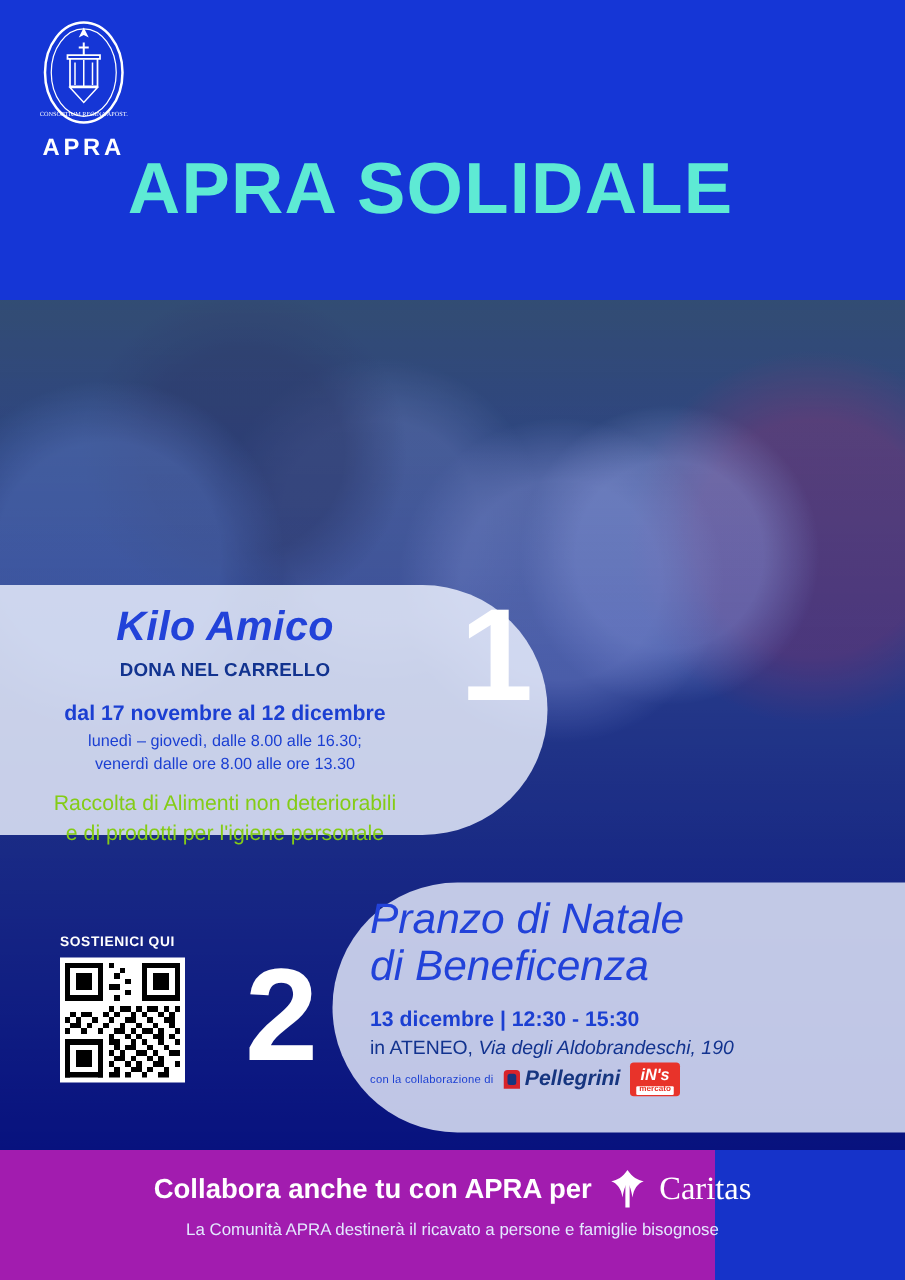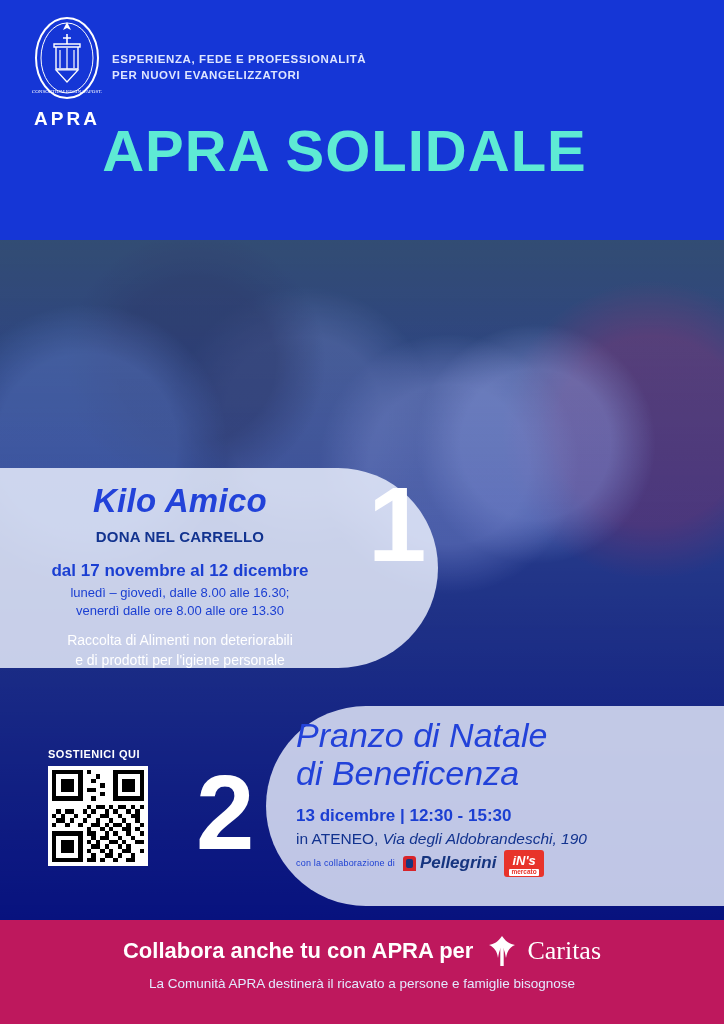--- a/index.html
+++ b/index.html
@@ -60,21 +60,21 @@
     position:absolute;left:0;top:468px;width:438px;height:200px;
     background:rgba(238,243,255,.82);
     border-radius:0 100px 100px 0;
     z-index:4;
   }
   .p1-inner{position:absolute;left:0;top:0;width:360px;text-align:center;color:#1d3fd6;}
   .p1-title{margin-top:14px;font-size:33px;font-weight:bold;font-style:italic;color:#2242d9;letter-spacing:.3px;}
   .p1-sub{margin-top:8px;font-size:15px;font-weight:bold;color:#12338f;letter-spacing:.2px;}
   .p1-dates{margin-top:16px;font-size:17px;font-weight:bold;color:#1b3fd2;}
   .p1-hours{margin-top:3px;font-size:13px;color:#1b3fd2;line-height:1.35;}
-  .p1-note{margin-top:12px;font-size:14px;color:#ffffff;line-height:1.4;}
+  .p1-note{margin-top:12px;font-size:17px;color:#84cc16;line-height:1.4;}
   .num1{
     position:absolute;left:368px;top:472px;
     font-size:105px;font-weight:bold;color:#ffffff;line-height:1;z-index:6;
   }
 
   
   .panel2{
     position:absolute;left:266px;top:706px;width:458px;height:200px;
     background:rgba(238,243,255,.80);
     border-radius:100px 0 0 100px;
@@ -99,22 +99,22 @@
   }
 
   
   .qr-block{position:absolute;left:48px;top:748px;width:110px;z-index:6;}
   .qr-label{color:#ffffff;font-size:11px;font-weight:bold;letter-spacing:.5px;margin-bottom:6px;}
   .qr{width:100px;height:100px;background:#fff;padding:4px;box-sizing:border-box;}
   .qr svg{display:block;}
 
   
   .footer{
-    position:absolute;left:0;top:920px;width:724px;height:104px;
-    background:#be185d;z-index:5;
+    position:absolute;left:0;top:920px;width:572px;height:104px;
+    background:#a21caf;z-index:5;
   }
   .footer-row{
     position:absolute;left:0;top:14px;width:724px;
     display:flex;align-items:center;justify-content:center;gap:12px;
   }
   .footer-text{color:#fff;font-size:22px;font-weight:bold;}
   .caritas{display:flex;align-items:center;gap:8px;color:#fff;}
   .caritas-logo{width:34px;height:34px;position:relative;}
   .caritas-name{font-size:26px;font-family:"Liberation Serif", serif;text-align:center;}
   .footer-note{
@@ -135,24 +135,20 @@
           <ellipse cx="37" cy="44" rx="26" ry="35" fill="none" stroke="#ffffff" stroke-width="1"></ellipse>
           <path d="M37 8 L41 16 L37 14 L33 16 Z" fill="#ffffff"></path>
           <path d="M24 30 h26 v3 h-26 z M26 33 h22 v22 h-22 z" fill="none" stroke="#ffffff" stroke-width="1.4"></path>
           <path d="M30 36 v18 M37 34 v21 M44 36 v18" stroke="#ffffff" stroke-width="1.2"></path>
           <path d="M26 56 h22 l-11 12 z" fill="none" stroke="#ffffff" stroke-width="1.2"></path>
           <path d="M37 20 v10 M33 24 h8" stroke="#ffffff" stroke-width="1.6"></path>
           <text x="37" y="79" font-size="5" fill="#ffffff" text-anchor="middle" font-family="Liberation Serif, serif">CONSORTIUM REGINA APOST.</text>
         </svg>
       </div>
       <div class="logo-text">APRA</div>
-    </div>
-    <div class="tagline">
-      <div>ESPERIENZA, FEDE E PROFESSIONALITÀ</div>
-      <div>PER NUOVI EVANGELIZZATORI</div>
     </div>
     <div class="title">APRA SOLIDALE</div>
   </div>
 
   <div class="photo">
     <div class="photo-bg"></div>
     <div class="photo-tint"></div>
     <div class="photo-veil"></div>
   </div>
 

